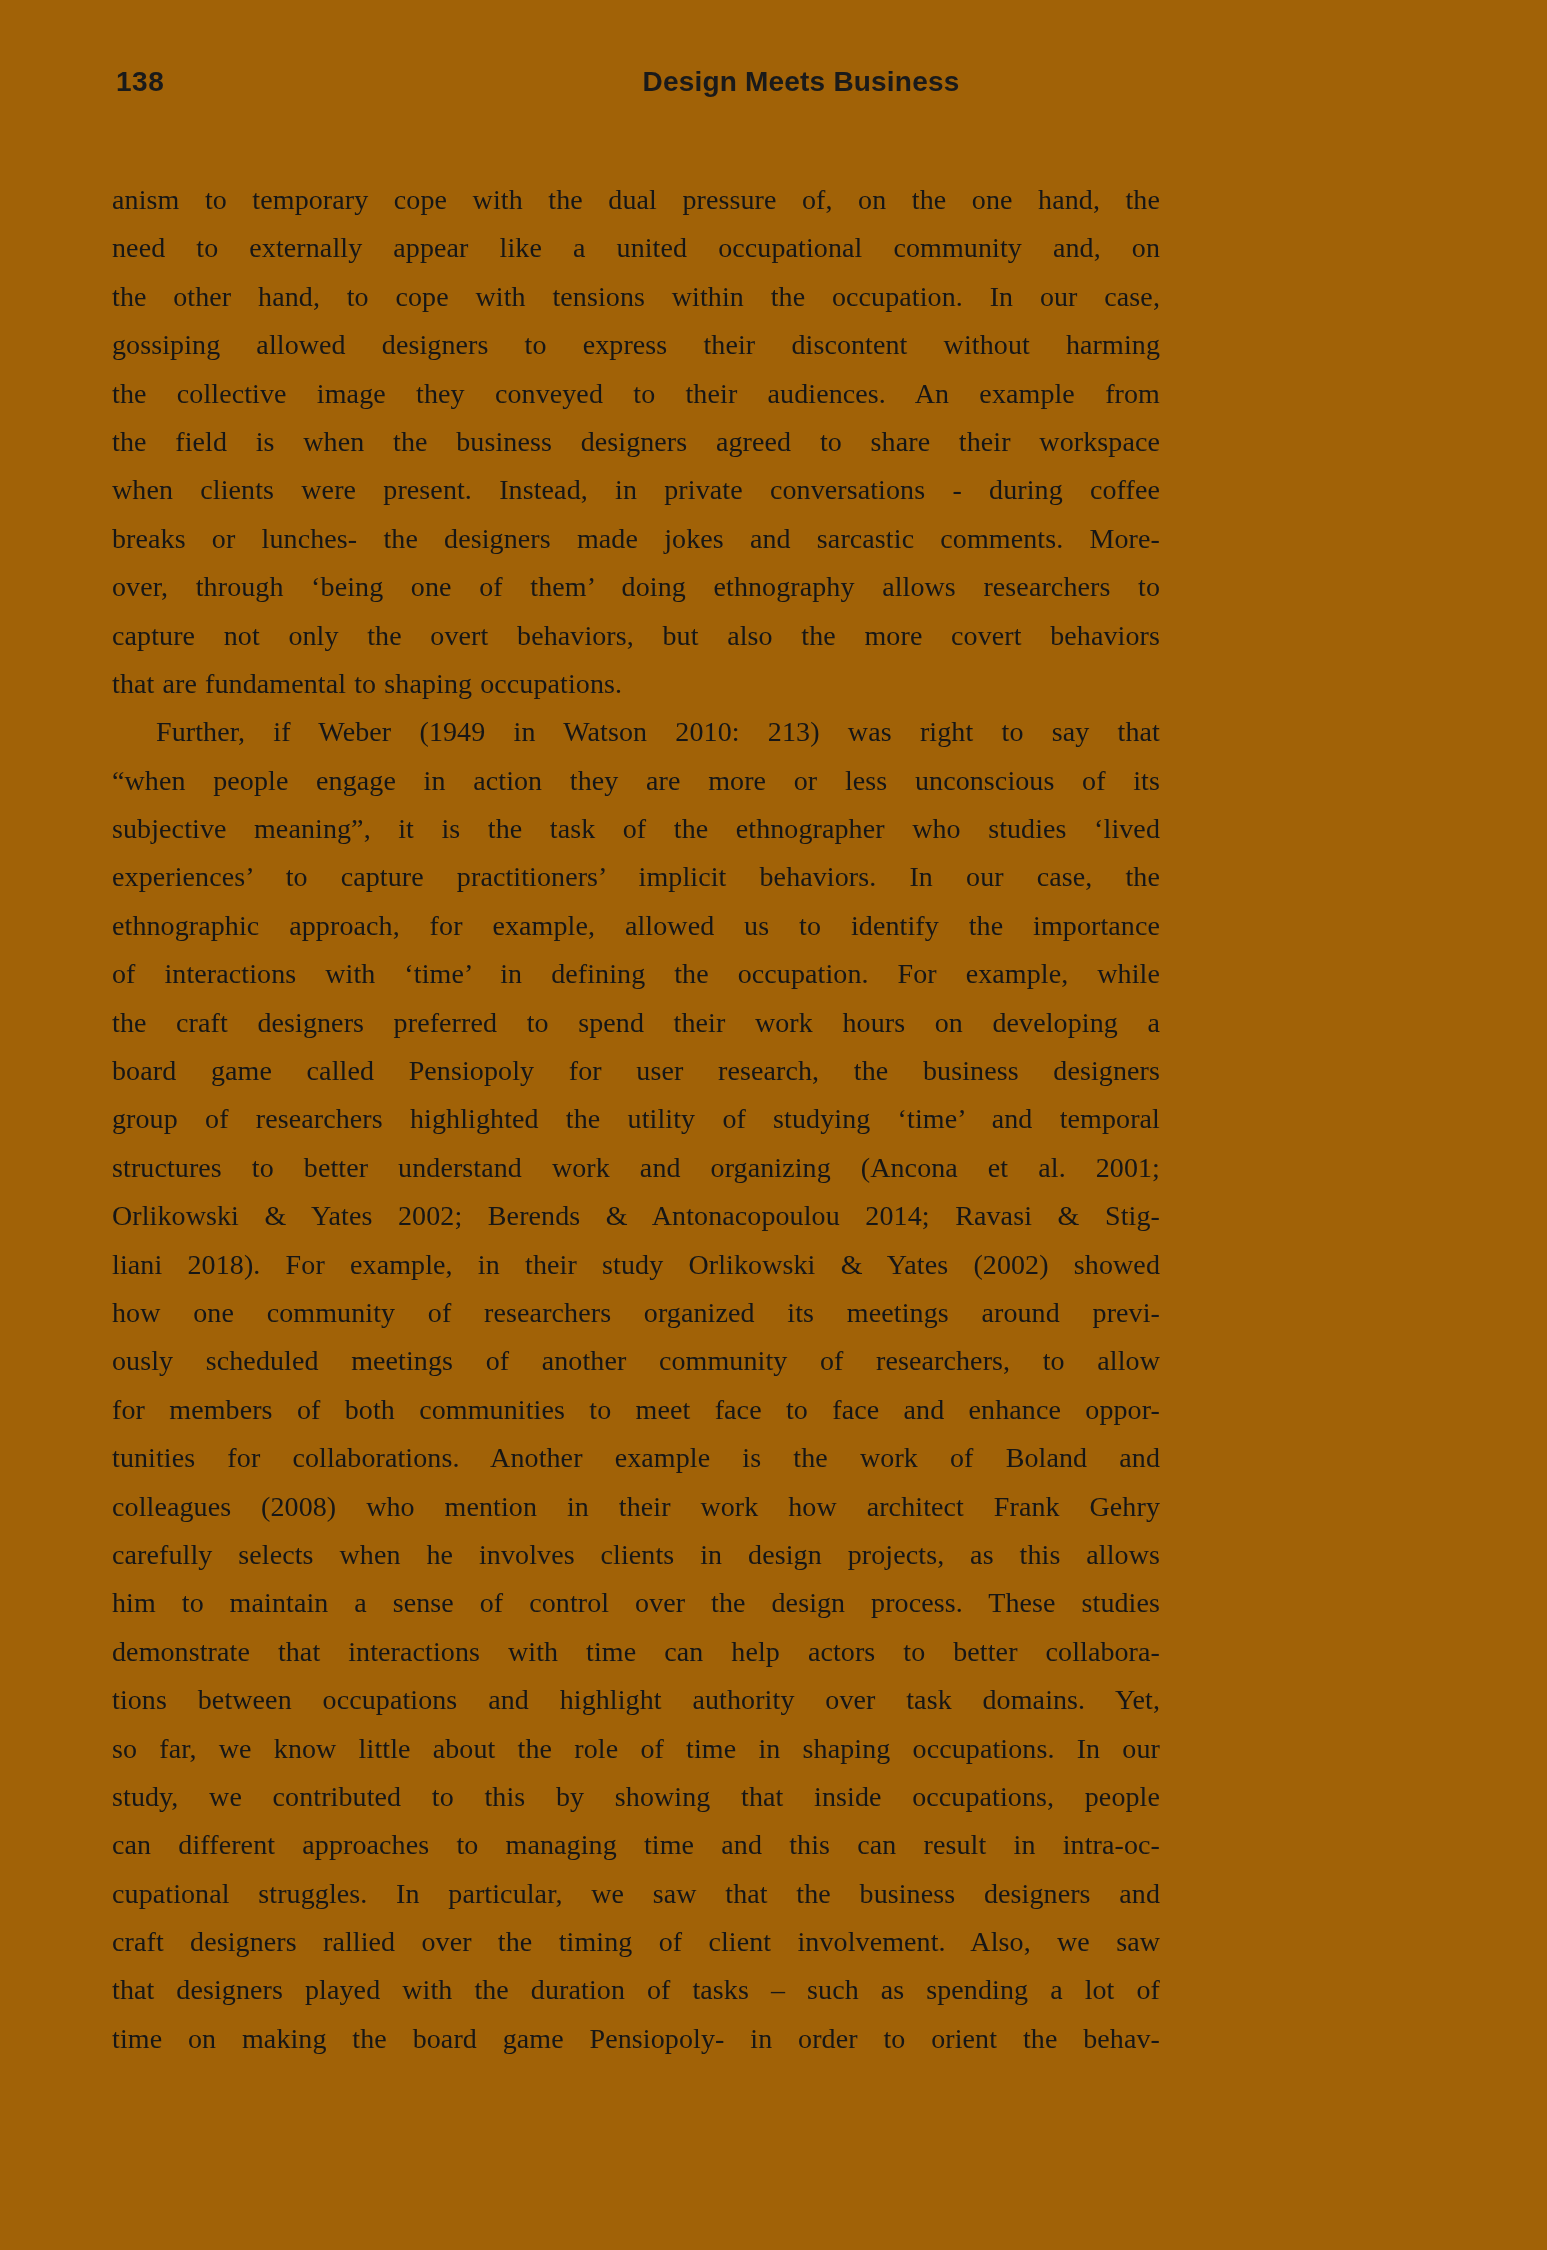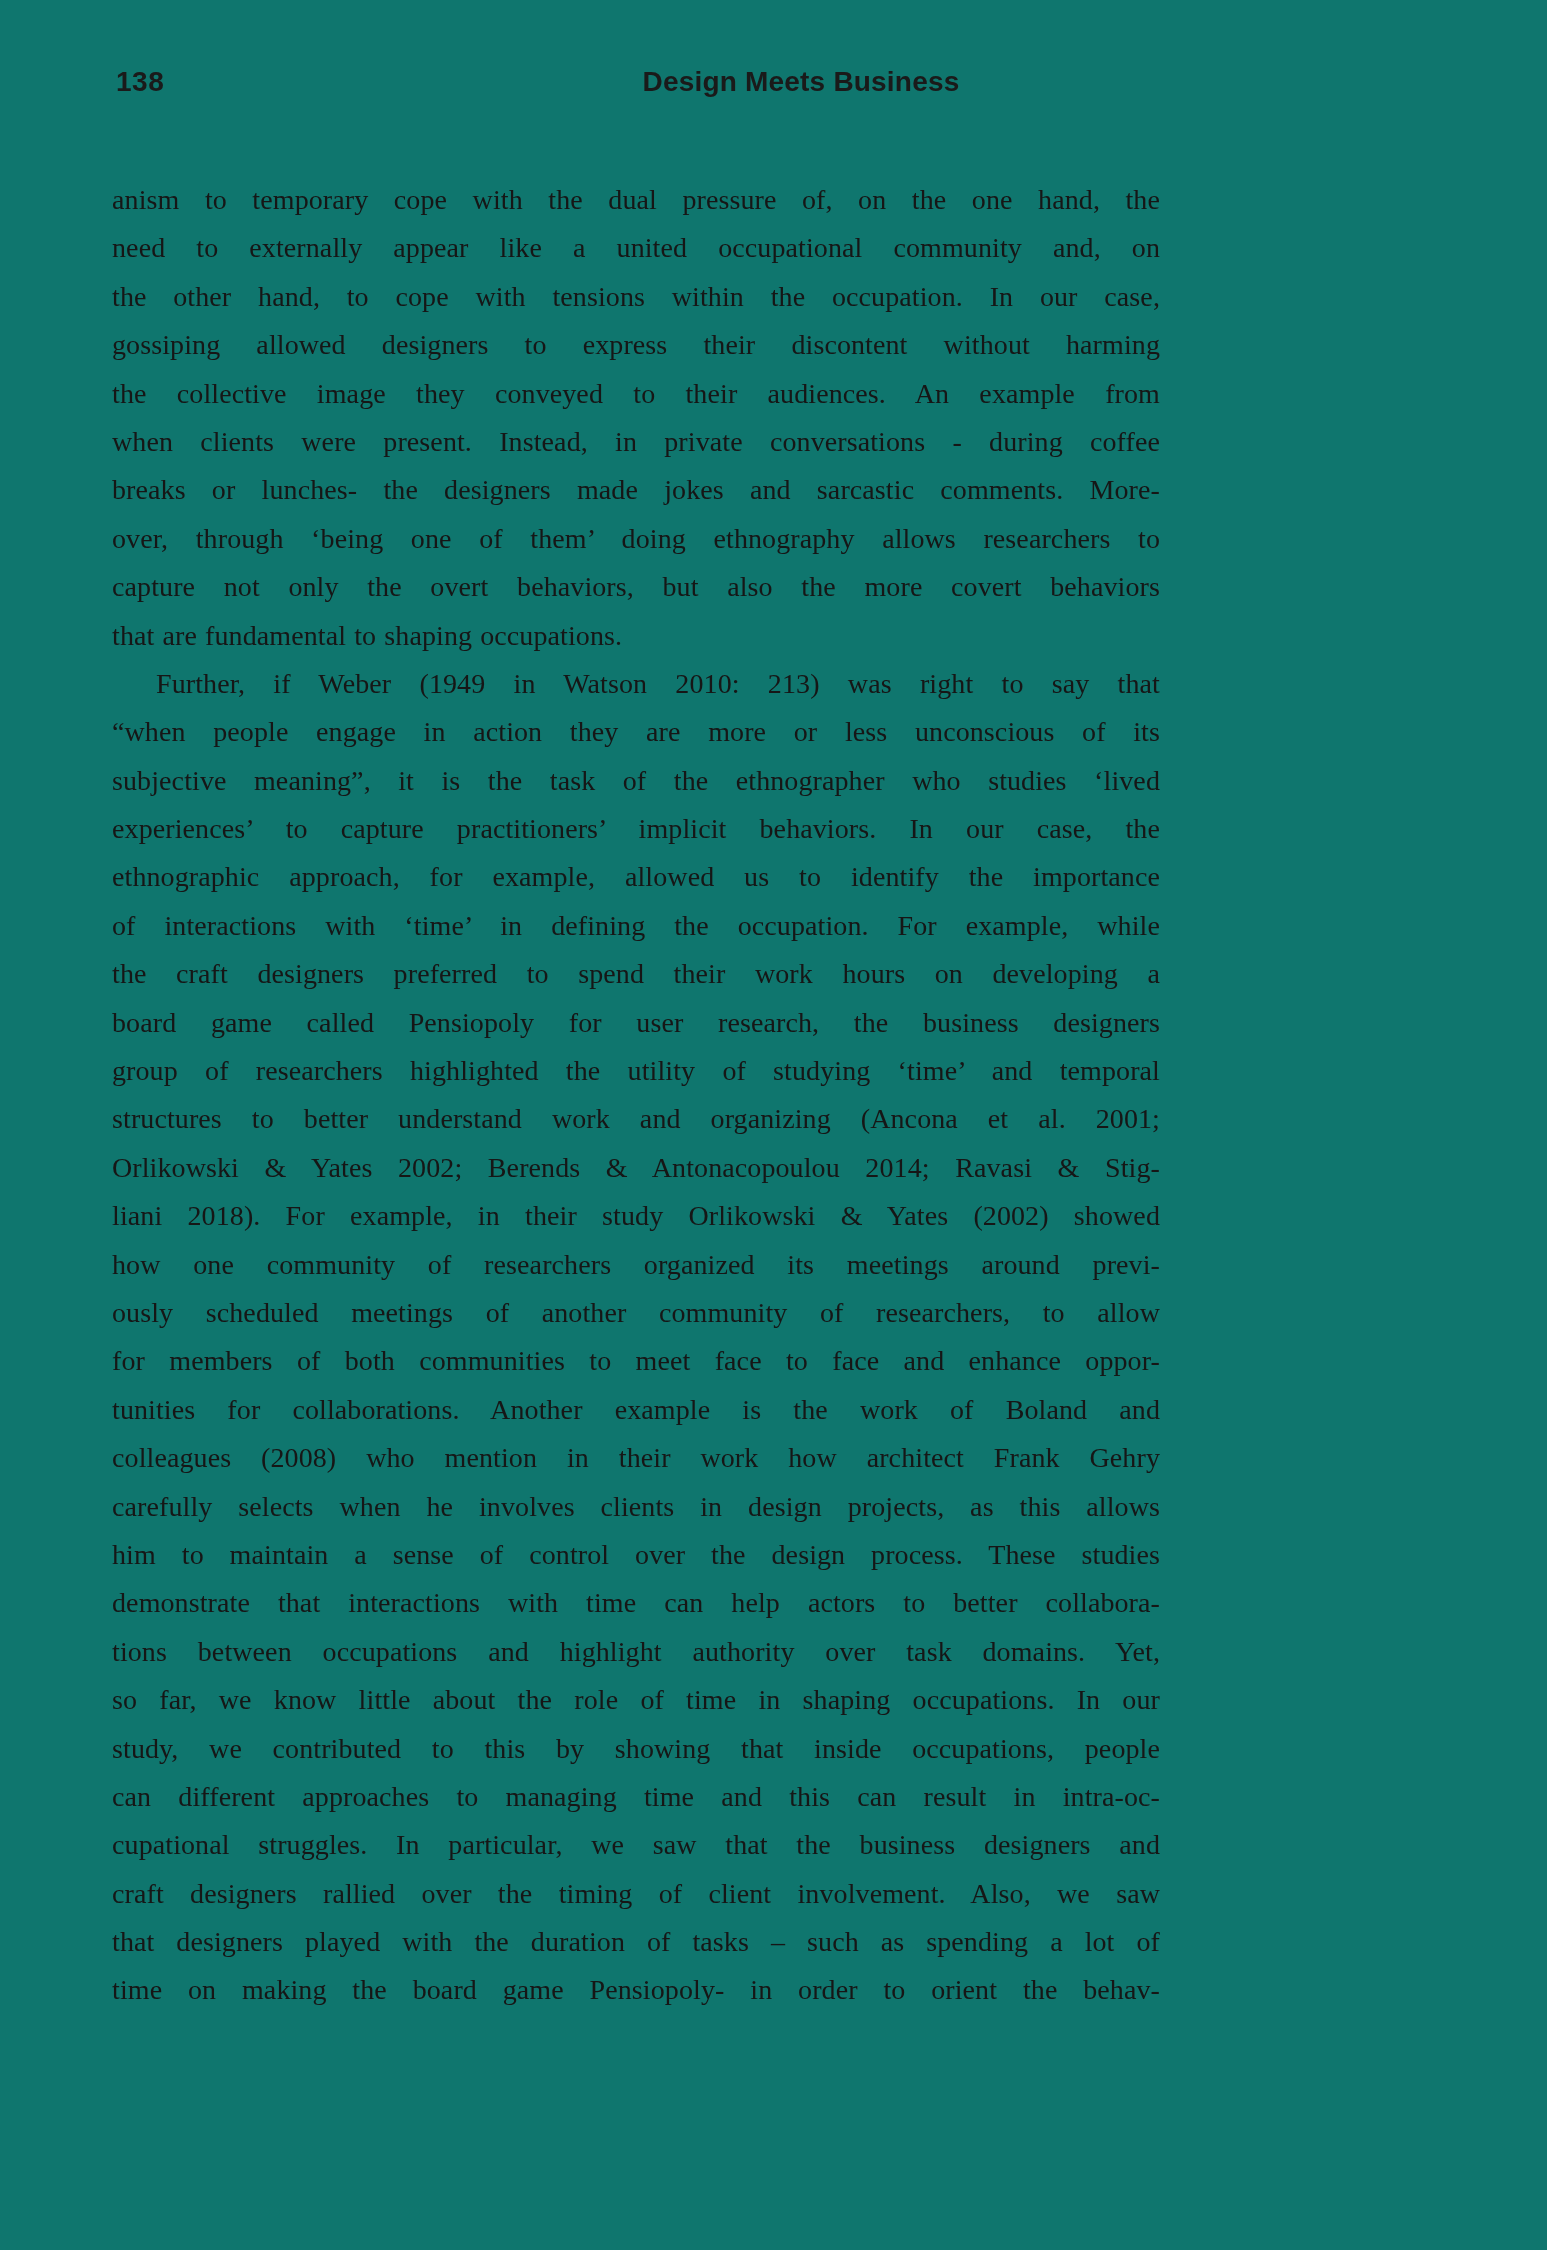--- a/index.html
+++ b/index.html
@@ -4,21 +4,21 @@
 <style>
   html, body {
     margin: 0;
     padding: 0;
     background: #ffffff;
   }
   .page {
     position: relative;
     width: 1547px;
     height: 2250px;
-    background: #0f766e;
+    background: #a16207;
     overflow: hidden;
     font-family: "Liberation Serif", "DejaVu Serif", serif;
     color: #161616;
   }
   .running-head {
     position: absolute;
     top: 66px;
     left: 0;
     right: 0;
     height: 36px;
@@ -73,20 +73,21 @@
     <span class="page-number">138</span>
     <span class="head-title">Design Meets Business</span>
   </div>
 
   <div class="body-text">
       <div class="line">anism to temporary cope with the dual pressure of, on the one hand, the</div>
       <div class="line">need to externally appear like a united occupational community and, on</div>
       <div class="line">the other hand, to cope with tensions within the occupation. In our case,</div>
       <div class="line">gossiping allowed designers to express their discontent without harming</div>
       <div class="line">the collective image they conveyed to their audiences. An example from</div>
+      <div class="line">the field is when the business designers agreed to share their workspace</div>
       <div class="line">when clients were present. Instead, in private conversations - during coffee</div>
       <div class="line">breaks or lunches- the designers made jokes and sarcastic comments. More-</div>
       <div class="line">over, through ‘being one of them’ doing ethnography allows researchers to</div>
       <div class="line">capture not only the overt behaviors, but also the more covert behaviors</div>
       <div class="line lastline">that are fundamental to shaping occupations.</div>
       <div class="line indent">Further, if Weber (1949 in Watson 2010: 213) was right to say that</div>
       <div class="line">“when people engage in action they are more or less unconscious of its</div>
       <div class="line">subjective meaning”, it is the task of the ethnographer who studies ‘lived</div>
       <div class="line">experiences’ to capture practitioners’ implicit behaviors. In our case, the</div>
       <div class="line">ethnographic approach, for example, allowed us to identify the importance</div>

